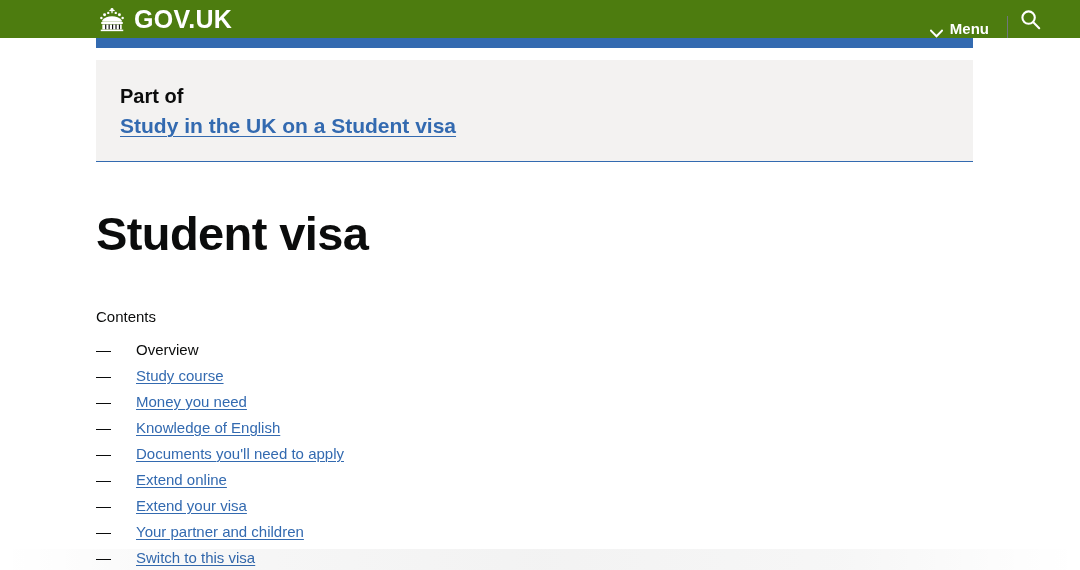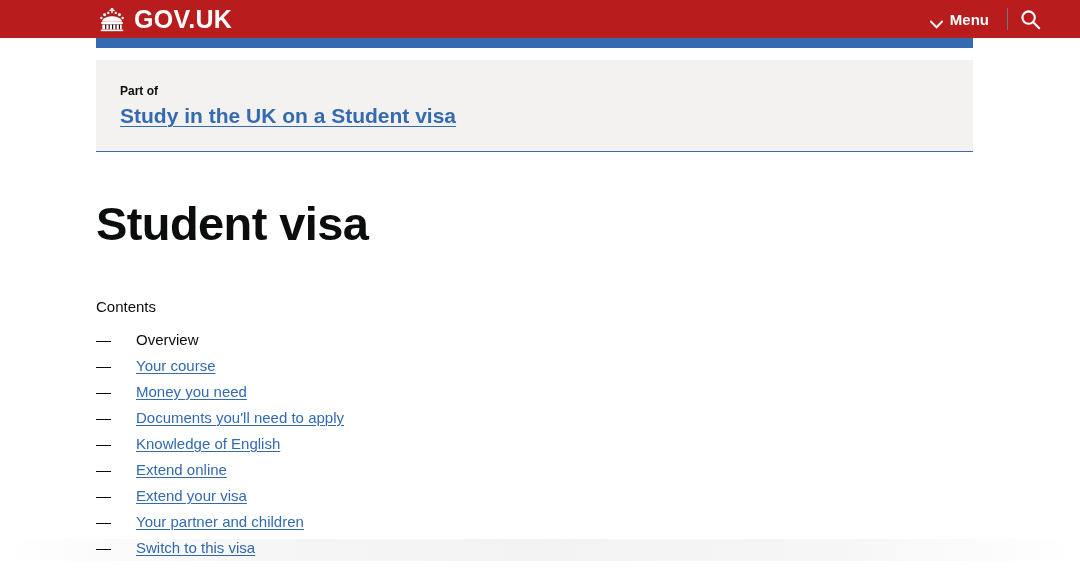--- a/index.html
+++ b/index.html
@@ -11,21 +11,21 @@
     width: 1080px;
     height: 570px;
     overflow: hidden;
     background: #ffffff;
     font-family: "Liberation Sans", sans-serif;
     -webkit-font-smoothing: antialiased;
   }
 
   
   .govuk-header {
-    background: #b91c1c;
+    background: #4d7c0f;
     height: 38px;
     position: relative;
     display: flex;
     align-items: center;
   }
   .header-inner {
     width: 100%;
     height: 100%;
     display: flex;
     align-items: center;
@@ -55,21 +55,21 @@
     line-height: 1;
     white-space: nowrap;
   }
 
   .header-right {
     position: absolute;
     right: 28px;
     top: 0;
     height: 100%;
     display: flex;
-    align-items: center;
+    align-items: flex-end;
   }
   .menu-toggle {
     display: flex;
     align-items: center;
     gap: 7px;
     color: #ffffff;
     font-size: 15px;
     font-weight: bold;
     cursor: pointer;
     padding-right: 18px;
@@ -125,21 +125,21 @@
   
   .partof-panel {
     background: #f3f2f1;
     border-bottom: 1px solid #336ab0;
     margin-top: 12px;
     padding: 24px 24px 22px 24px;
     box-sizing: border-box;
   }
   .partof-label {
     color: #0b0c0c;
-    font-size: 12px;
+    font-size: 20px;
     font-weight: bold;
     line-height: 1.25;
     margin: 0 0 4px 0;
   }
   .partof-link {
     color: #336ab0;
     font-size: 21px;
     font-weight: bold;
     line-height: 1.25;
     text-decoration: underline;
@@ -290,33 +290,33 @@
 
     <nav class="contents-block">
       <div class="contents-label">Contents</div>
       <ul class="contents-list">
           <li class="contents-item">
             <span class="item-dash"></span>
             <span class="item-text">Overview</span>
           </li>
           <li class="contents-item">
             <span class="item-dash"></span>
-            <a class="item-text is-link">Your course</a>
+            <a class="item-text is-link">Study course</a>
           </li>
           <li class="contents-item">
             <span class="item-dash"></span>
             <a class="item-text is-link">Money you need</a>
           </li>
           <li class="contents-item">
             <span class="item-dash"></span>
+            <a class="item-text is-link">Knowledge of English</a>
+          </li>
+          <li class="contents-item">
+            <span class="item-dash"></span>
             <a class="item-text is-link">Documents you'll need to apply</a>
-          </li>
-          <li class="contents-item">
-            <span class="item-dash"></span>
-            <a class="item-text is-link">Knowledge of English</a>
           </li>
           <li class="contents-item">
             <span class="item-dash"></span>
             <a class="item-text is-link">Extend online</a>
           </li>
           <li class="contents-item">
             <span class="item-dash"></span>
             <a class="item-text is-link">Extend your visa</a>
           </li>
           <li class="contents-item">

